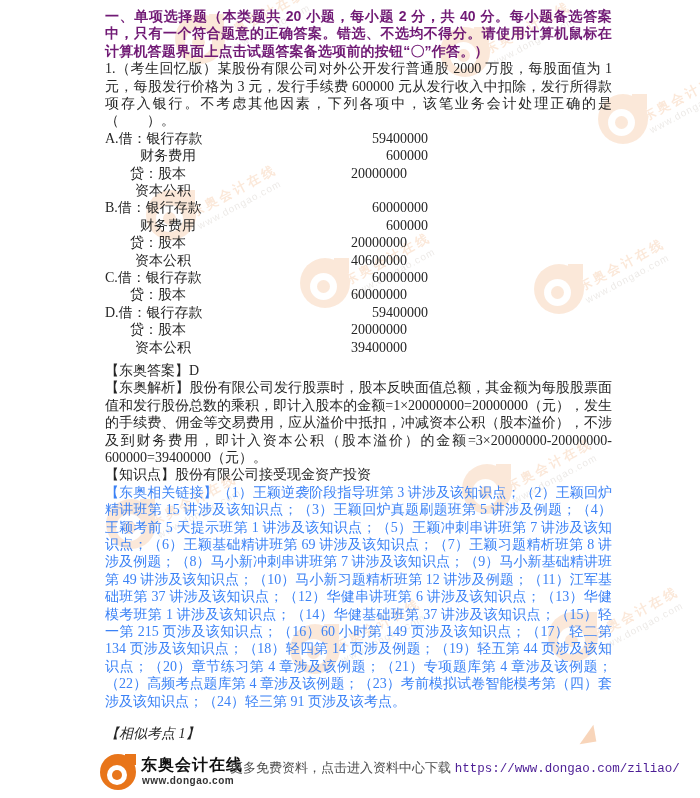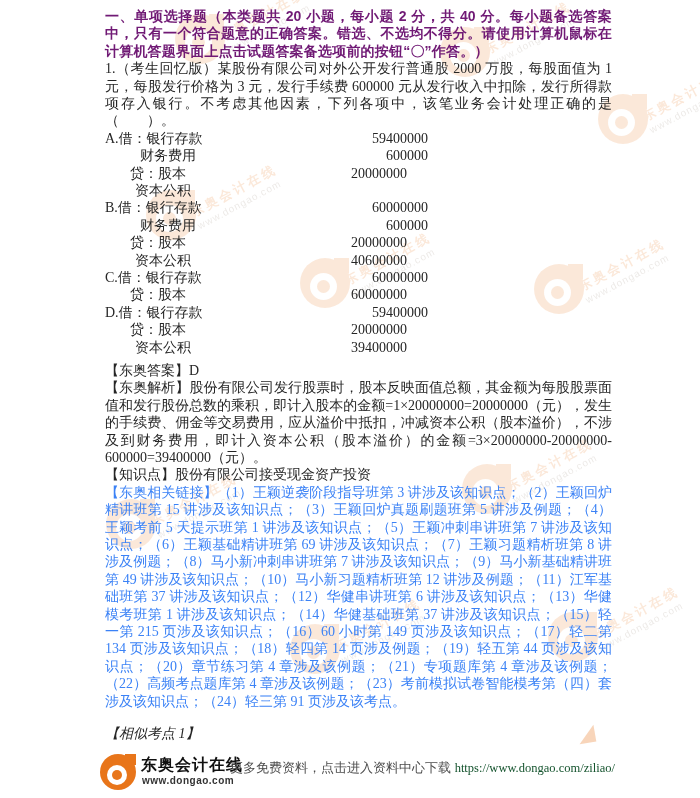--- a/index.html
+++ b/index.html
@@ -41,21 +41,21 @@
   .footer{position:absolute;left:0;top:746px;width:700px;height:52px;z-index:1;
           font-family:"Liberation Sans","DejaVu Sans",sans-serif;}
   .flogo{position:absolute;left:100px;top:8px;width:36px;height:36px;}
   .flogo .disc{position:absolute;left:0;top:0;width:36px;height:36px;background:#e8751a;border-radius:50%;}
   .flogo .tab{position:absolute;right:0;top:0;width:11px;height:11px;background:#e8751a;}
   .flogo .ring{position:absolute;left:7px;top:11px;width:20px;height:20px;background:#fff;border-radius:50%;}
   .flogo .core{position:absolute;left:12px;top:16px;width:10px;height:10px;background:#e8751a;border-radius:50%;}
   .fbrand{position:absolute;left:141px;top:9px;font-size:16px;font-weight:bold;color:#111;letter-spacing:1px;}
   .fsite{position:absolute;left:142px;top:29px;font-size:10px;font-weight:bold;color:#333;letter-spacing:0.5px;}
   .ftag{position:absolute;left:230px;top:13px;font-size:13px;color:#4d4d4d;white-space:nowrap;}
-  .furl{font-family:Liberation Serif, serif;font-size:12.5px;color:#14532d;}
+  .furl{font-family:Liberation Mono, monospace;font-size:12.5px;color:#4c1d95;}
 </style>
 </head>
 <body>
 
 <div class="page">
 
   <div class="wm-layer">
       <div class="wm" style="left: 175px; top: 2px;">
         <div class="wlogo">
           <div class="disc"></div>

